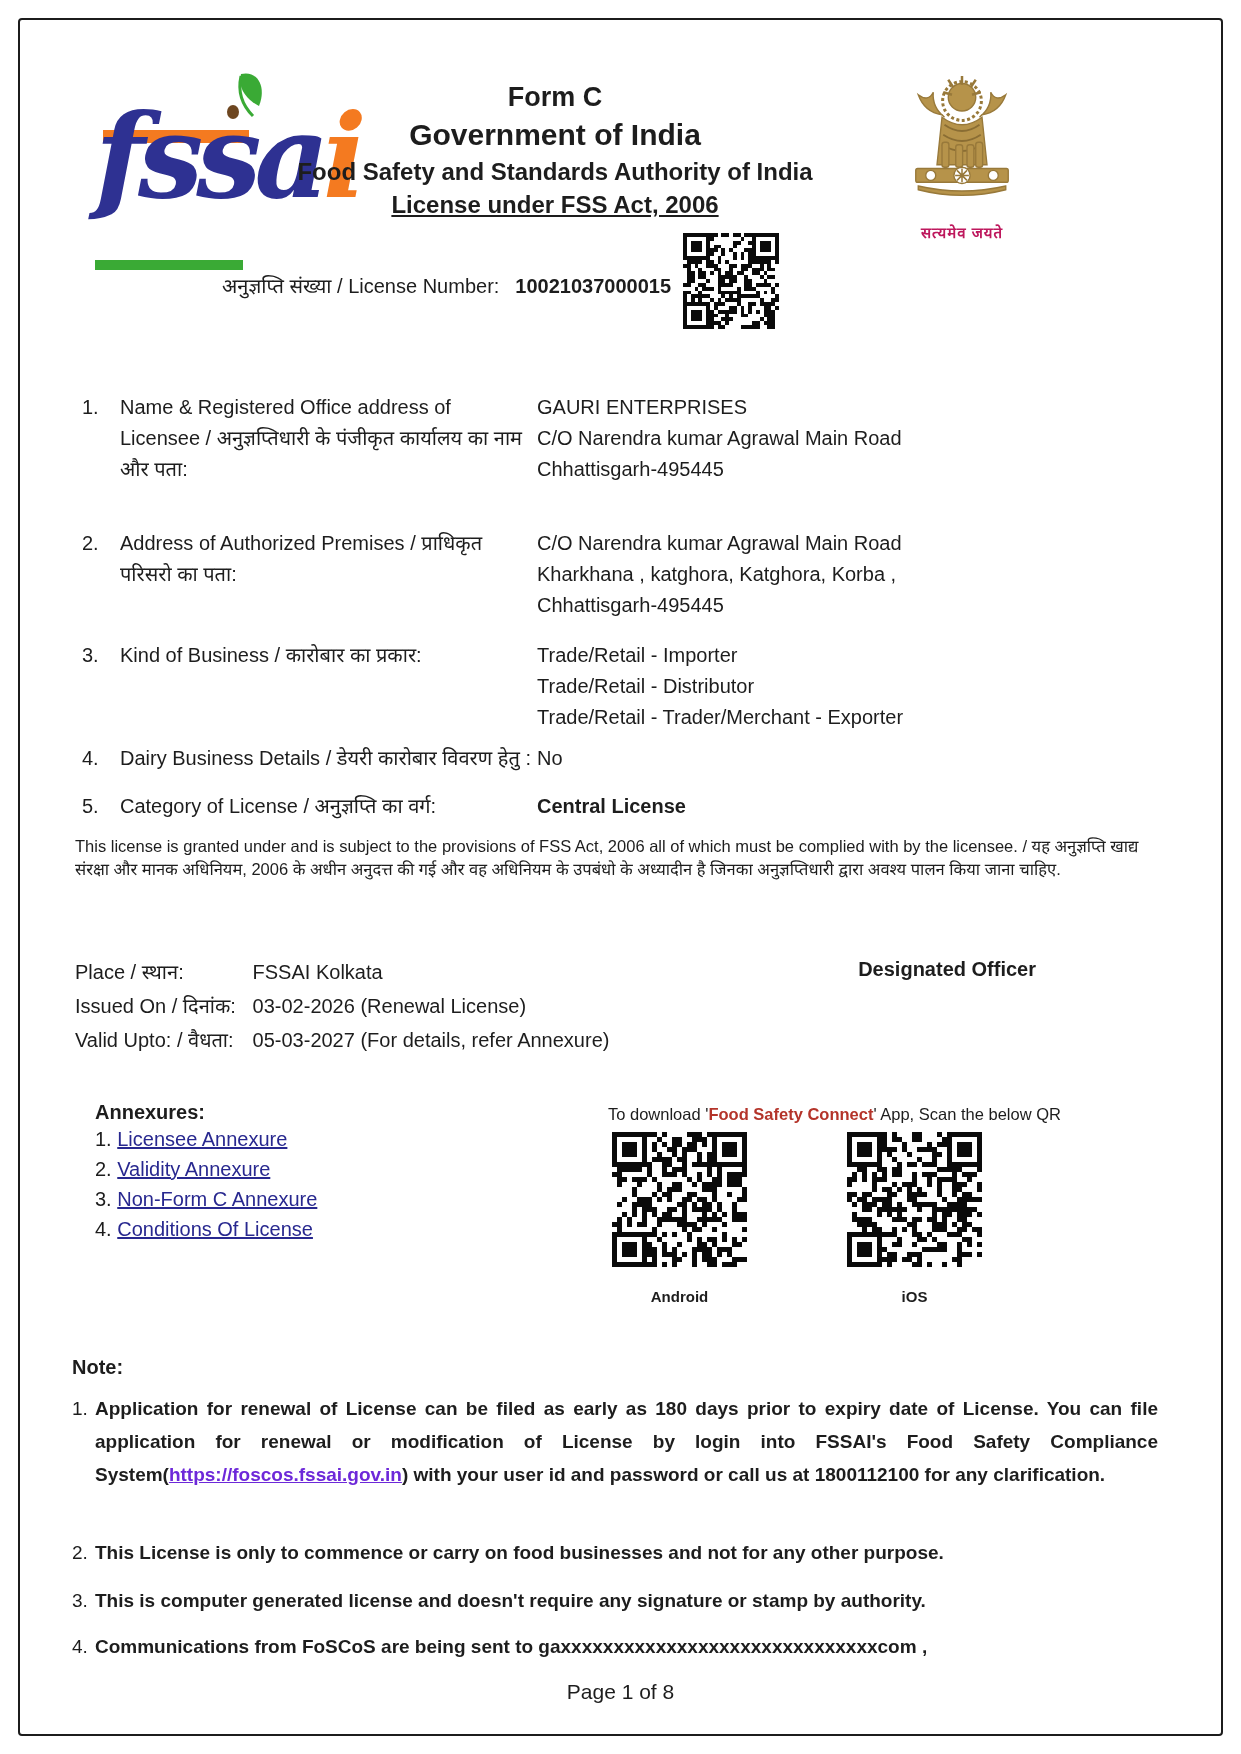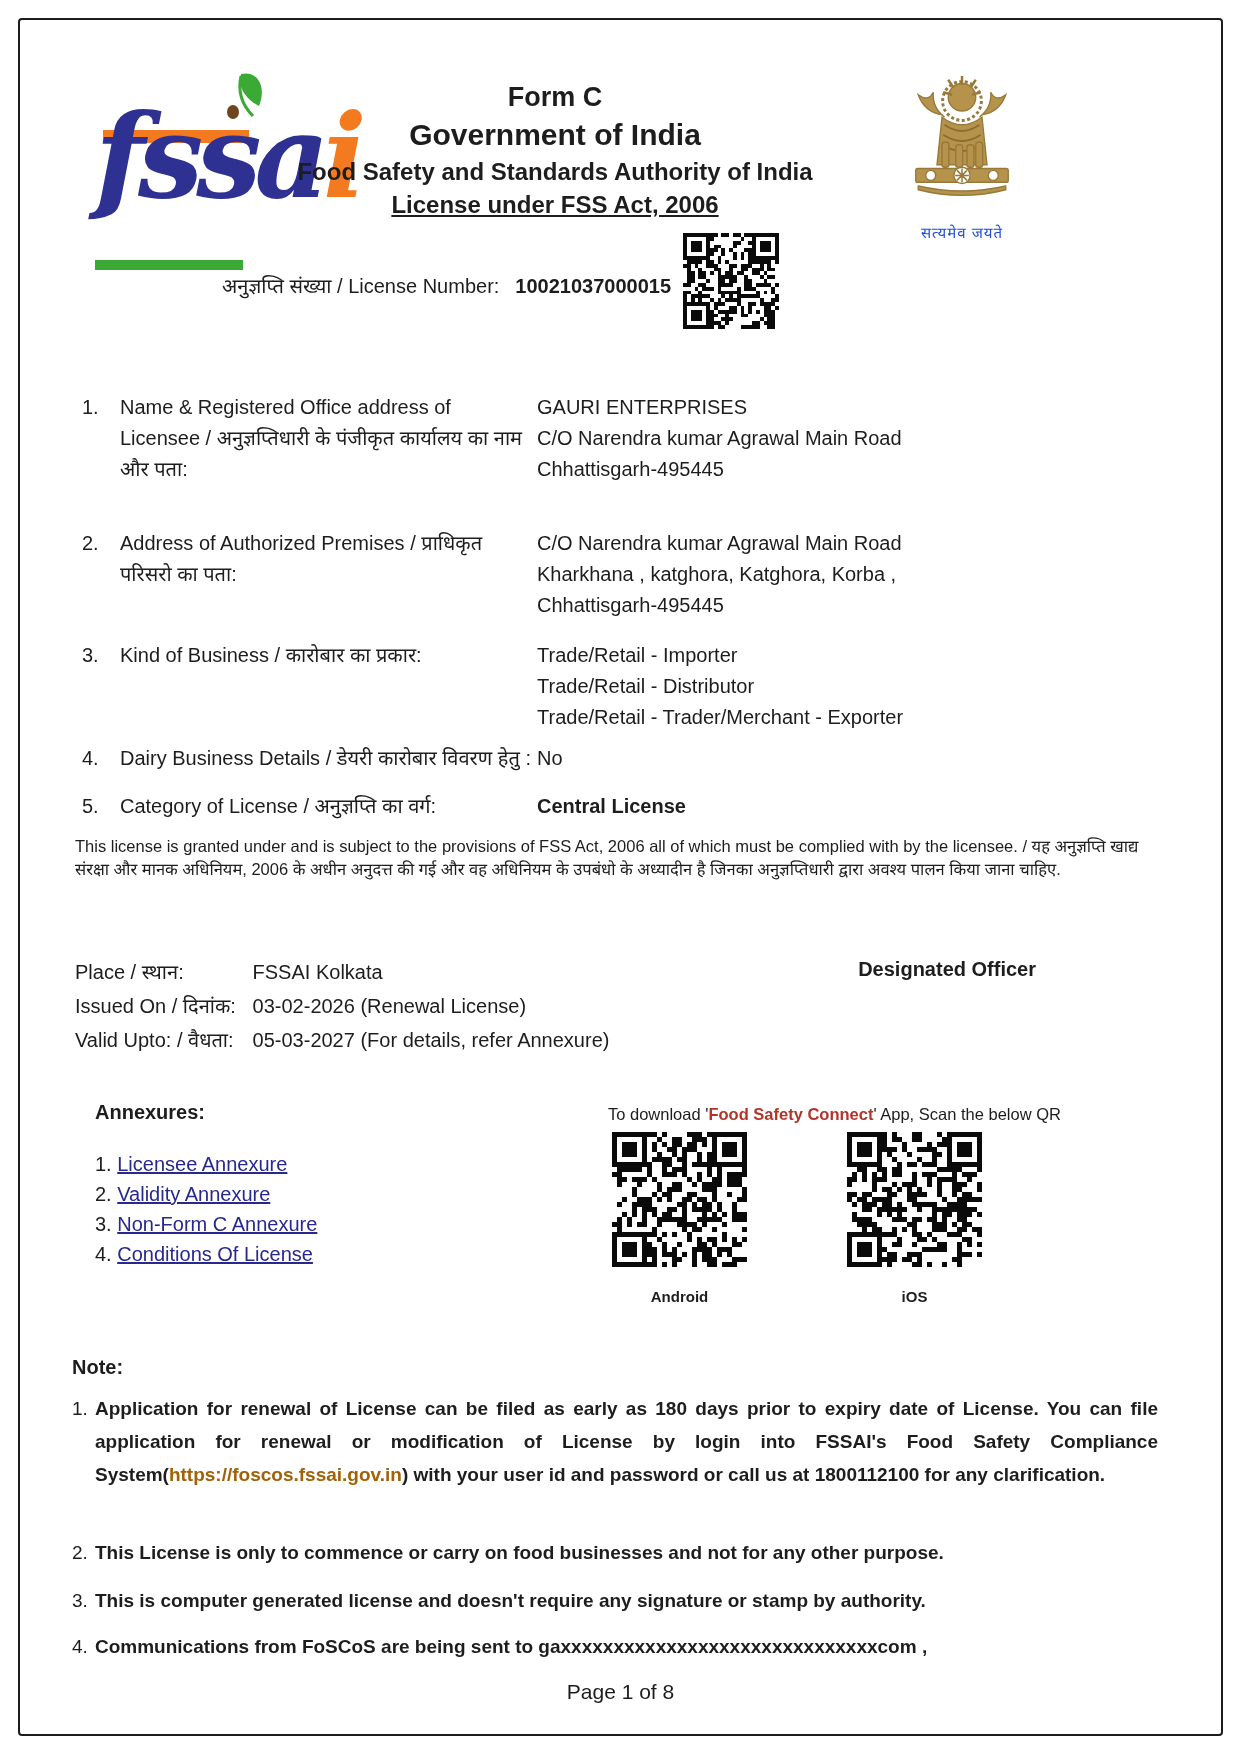--- a/index.html
+++ b/index.html
@@ -22,21 +22,21 @@
   .logo-bar-green{position:absolute;left:0px;bottom:0px;width:148px;height:10px;background:#3aaa35;}
 
   .titles{position:absolute;left:225px;top:62px;width:620px;text-align:center;}
   .t-form{font-size:27px;font-weight:700;margin-bottom:5px;}
   .t-gov{font-size:30px;font-weight:700;margin-bottom:6px;}
   .t-auth{font-size:24px;font-weight:700;margin-bottom:5px;}
   .t-act{font-size:24px;font-weight:700;text-decoration:underline;}
 
   .emblem{position:absolute;left:862px;top:42px;width:160px;height:182px;text-align:center;}
   .emblem svg{display:block;margin:0 auto;}
-  .emblem-motto{font-size:15px;font-weight:400;color:#1d4ed8;margin-top:2px;letter-spacing:1px;}
+  .emblem-motto{font-size:15px;font-weight:700;color:#be185d;margin-top:2px;letter-spacing:1px;}
 
   
   .lic-row{position:absolute;left:202px;top:252px;display:flex;gap:0;align-items:baseline;font-size:20px;}
   .lic-num{font-weight:700;margin-left:16px;}
   .qr-box{position:absolute;background:#fff;}
   .qr-license{left:663px;top:213px;width:96px;height:96px;}
   .qr-android{left:592px;top:1112px;width:135px;height:135px;}
   .qr-ios{left:827px;top:1112px;width:135px;height:135px;}
 
   
@@ -50,38 +50,38 @@
   
   .grant{position:absolute;left:55px;top:815px;width:1078px;font-size:16.5px;line-height:23px;}
 
   
   .iss-row{position:absolute;left:55px;font-size:20px;}
   .iss-label{display:inline-block;width:172px;}
   .officer{position:absolute;right:185px;top:938px;font-size:20px;font-weight:700;}
 
   
   .annex{position:absolute;left:75px;top:1081px;font-size:20px;}
-  .annex-title{font-weight:700;margin-bottom:25px;}
+  .annex-title{font-weight:700;margin-bottom:0;}
   .annex-item{line-height:30px;}
   .annex-item a{color:#28288f;text-decoration:underline;cursor:pointer;}
 
   
   .app-line{position:absolute;left:588px;top:1085px;font-size:16.5px;white-space:nowrap;}
   .app-name{color:#b4342a;font-weight:700;}
   .qr-label{position:absolute;top:1268px;font-size:15px;font-weight:700;text-align:center;width:135px;}
   .qr-label.android{left:592px;}
   .qr-label.ios{left:827px;}
 
   
   .note-title{position:absolute;left:52px;top:1336px;font-size:20px;font-weight:700;}
   .note{position:absolute;left:52px;width:1086px;font-size:19px;line-height:33px;}
   .note .num{position:absolute;left:0;top:0;font-weight:400;}
   .note .txt{margin-left:23px;font-weight:700;}
   .note .just{text-align:justify;}
-  .note a{color:#a16207;font-weight:700;cursor:pointer;}
+  .note a{color:#6d28d9;text-decoration:underline;font-weight:700;cursor:pointer;}
   .n1{top:1372px;} .n2{top:1516px;} .n3{top:1564px;} .n4{top:1610px;}
 
   .footer{position:absolute;left:0;width:100%;top:1660px;text-align:center;font-size:21px;}
 </style>
 </head>
 <body>
 
 <div class="sheet">
 
   <div class="logo">

